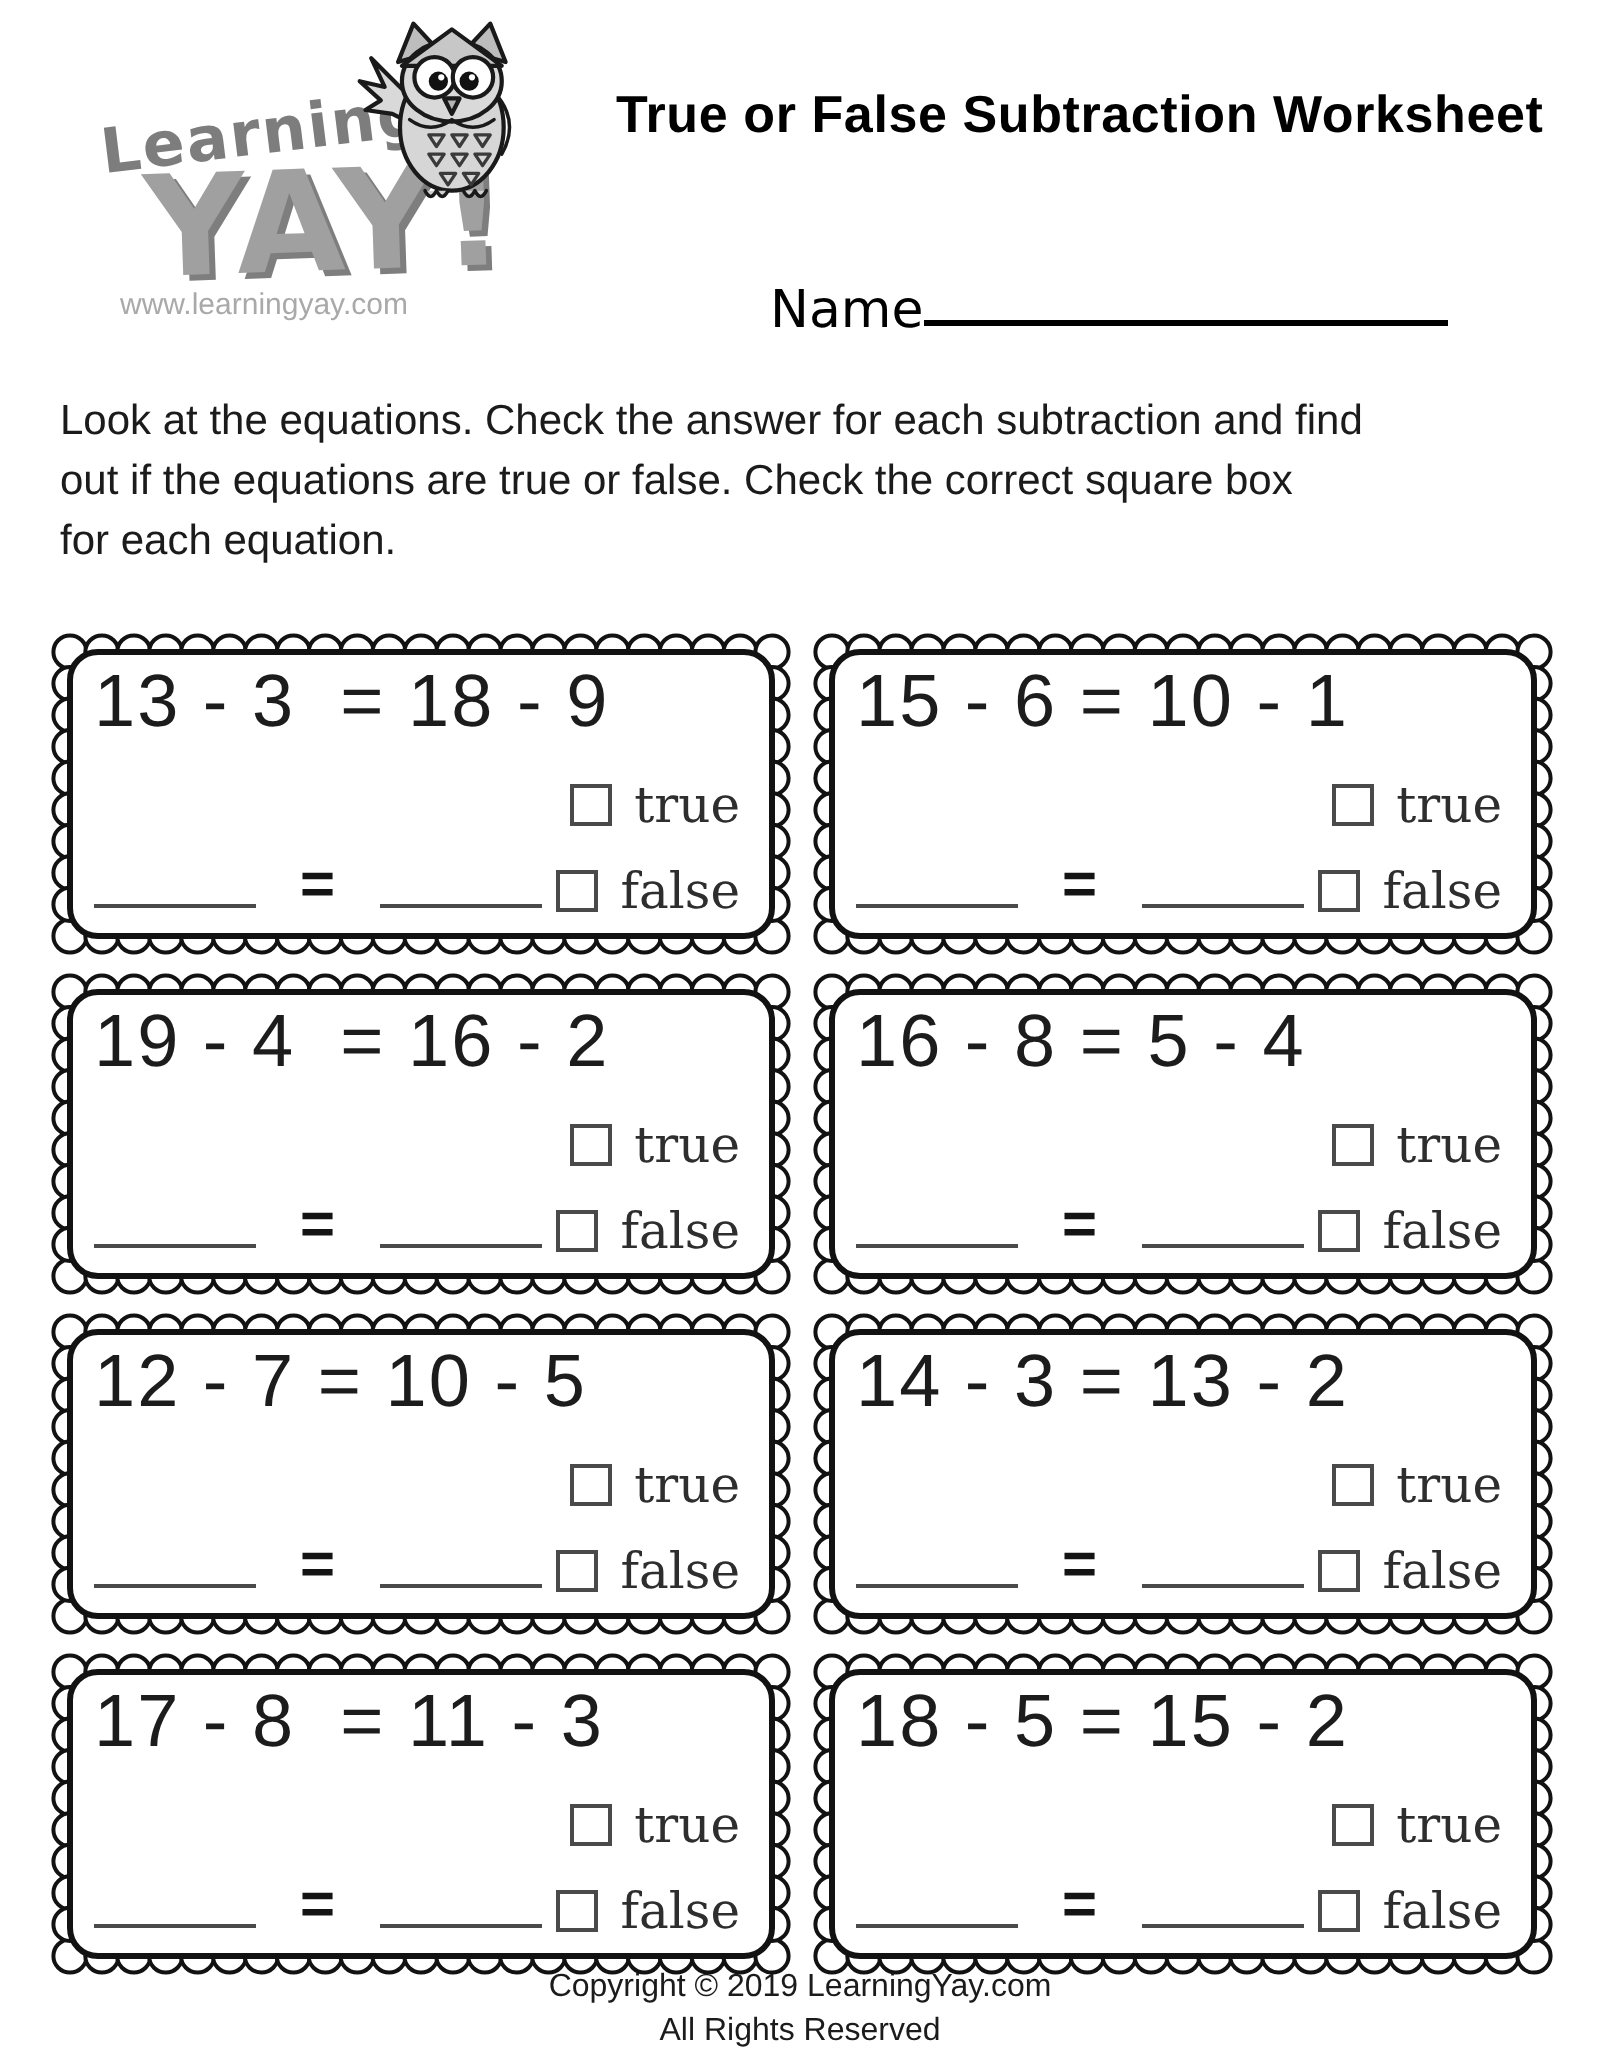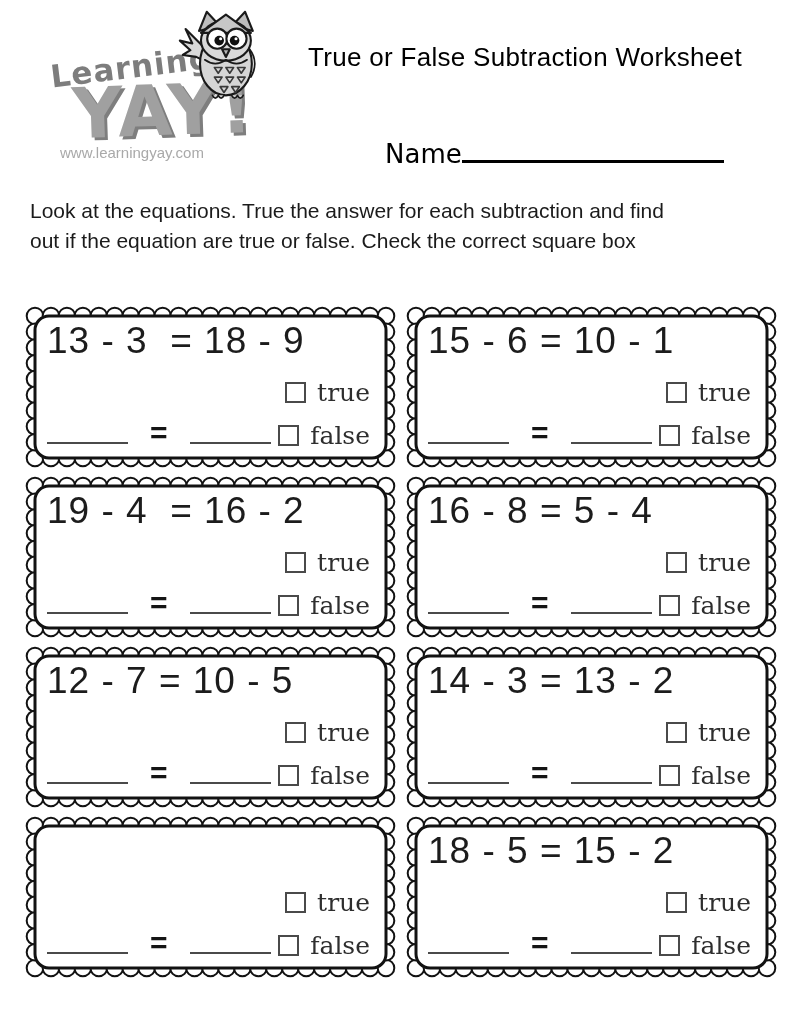--- a/index.html
+++ b/index.html
@@ -22,38 +22,38 @@
     text-shadow:3px 3px 0 #7e7e7e; transform:rotate(-2deg);
   }
   .logo-url {
     position:absolute; left:60px; top:144px; width:210px; text-align:left;
     font-size:15px; color:#a9a9a9;
   }
   .owl { position:absolute; left:176px; top:2px; width:96px; height:106px; }
   
   .title {
     position:absolute; left:308px; top:42px; white-space:nowrap;
-    font-size:26px; color:#000; letter-spacing:0.3px; font-weight:400;
+    font-size:26px; color:#000; letter-spacing:0.3px; font-weight:700;
   }
   .name-row {
     position:absolute; left:385px; top:136px; white-space:nowrap;
     font-family:"DejaVu Sans", sans-serif; font-weight:normal; font-size:26px; color:#000;
   }
   .name-line {
     display:inline-block; width:262px; height:1.05em;
     border-bottom:3px solid #000;
   }
   
   .instructions {
     position:absolute; left:30px; top:196px;
     font-size:21px; color:#1b1b1b; line-height:1.43; white-space:nowrap;
   }
   
   .grid {
-    position:absolute; left:25px; top:306px;
+    position:absolute; left:25px; top:316px;
     display:grid; grid-template-columns:371px 371px; gap:8px 10px;
   }
   .card { position:relative; width:371px; height:162px; }
   .card svg.scallop { position:absolute; inset:0; width:100%; height:100%; }
   .equation {
     position:absolute; left:22px; top:14px; white-space:pre;
     font-size:37px; color:#1c1c1c; letter-spacing:1px;
   }
   .tf-row { position:absolute; display:flex; align-items:center; gap:11px; }
   .tf-true  { top:72px; right:26px; }
@@ -121,22 +121,23 @@
       </g>
       <path d="M38,97 q3,6 6,0 q3,6 6,0" fill="#cfcfcf" stroke-width="1.8"></path>
       <path d="M58,97 q3,6 6,0 q3,6 6,0" fill="#cfcfcf" stroke-width="1.8"></path>
     </g>
   </svg>
 
   <div class="title">True or False Subtraction Worksheet</div>
   <div class="name-row"><span>Name</span><span class="name-line"></span></div>
 
   <div class="instructions">
-    <div>Look at the equations. True the answer for each subtraction and find</div>
-    <div>out if the equation are true or false. Check the correct square box</div>
+    <div>Look at the equations. Check the answer for each subtraction and find</div>
+    <div>out if the equations are true or false. Check the correct square box</div>
+    <div>for each equation.</div>
   </div>
 
   <div class="grid">
       <div class="card">
     <svg class="scallop" viewBox="0 0 371 162">
           <circle cx="10" cy="10" r="8.3" fill="#fff" stroke="#121212" stroke-width="2"></circle>
           <circle cx="10" cy="152" r="8.3" fill="#fff" stroke="#121212" stroke-width="2"></circle>
           <circle cx="25.954545454545453" cy="10" r="8.3" fill="#fff" stroke="#121212" stroke-width="2"></circle>
           <circle cx="25.954545454545453" cy="152" r="8.3" fill="#fff" stroke="#121212" stroke-width="2"></circle>
           <circle cx="41.90909090909091" cy="10" r="8.3" fill="#fff" stroke="#121212" stroke-width="2"></circle>
@@ -678,20 +679,21 @@
           <circle cx="10" cy="88.88888888888889" r="8.3" fill="#fff" stroke="#121212" stroke-width="2"></circle>
           <circle cx="361" cy="88.88888888888889" r="8.3" fill="#fff" stroke="#121212" stroke-width="2"></circle>
           <circle cx="10" cy="104.66666666666667" r="8.3" fill="#fff" stroke="#121212" stroke-width="2"></circle>
           <circle cx="361" cy="104.66666666666667" r="8.3" fill="#fff" stroke="#121212" stroke-width="2"></circle>
           <circle cx="10" cy="120.44444444444444" r="8.3" fill="#fff" stroke="#121212" stroke-width="2"></circle>
           <circle cx="361" cy="120.44444444444444" r="8.3" fill="#fff" stroke="#121212" stroke-width="2"></circle>
           <circle cx="10" cy="136.22222222222223" r="8.3" fill="#fff" stroke="#121212" stroke-width="2"></circle>
           <circle cx="361" cy="136.22222222222223" r="8.3" fill="#fff" stroke="#121212" stroke-width="2"></circle>
           <rect x="10" y="10" width="351" height="142" rx="14" fill="#fff" stroke="#121212" stroke-width="3"></rect>
         </svg>
+    <div class="equation">17 - 8  = 11 - 3</div>
     <div class="tf-row tf-true">
       <span class="checkbox"></span>
       <span class="tf-label">true</span>
     </div>
     <div class="tf-row tf-false">
       <span class="checkbox"></span>
       <span class="tf-label">false</span>
     </div>
     <div class="answer-row">
       <span class="blank"></span>
@@ -775,13 +777,17 @@
       <span class="tf-label">false</span>
     </div>
     <div class="answer-row">
       <span class="blank"></span>
       <span class="eq-sign">=</span>
       <span class="blank"></span>
     </div>
   </div>
     </div>
 
+  <div class="footer">
+    <div>Copyright © 2019 LearningYay.com</div>
+    <div>All Rights Reserved</div>
+  </div>
 </div>
 
 </body></html>

